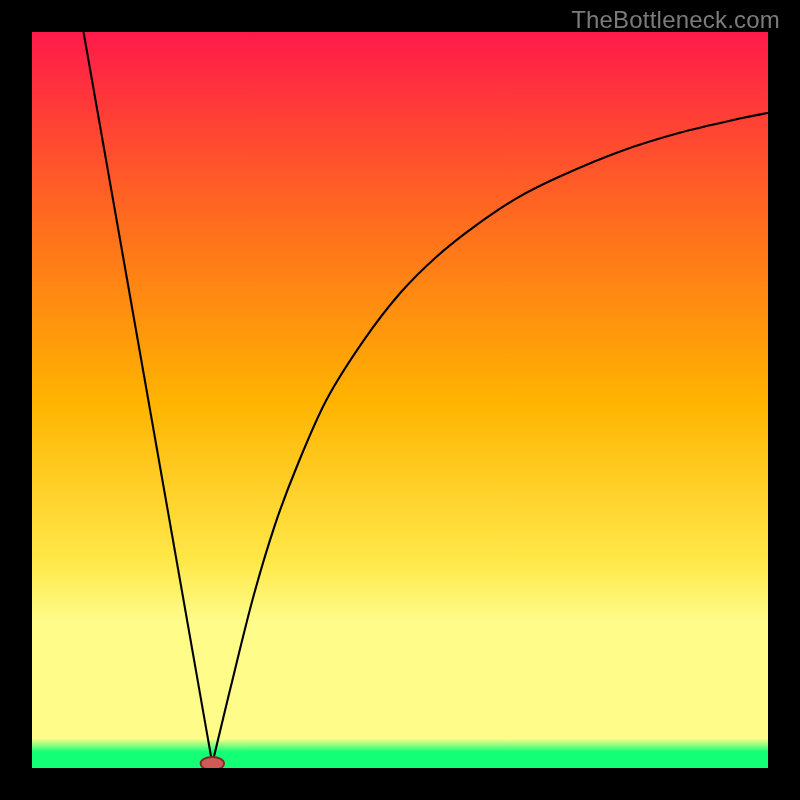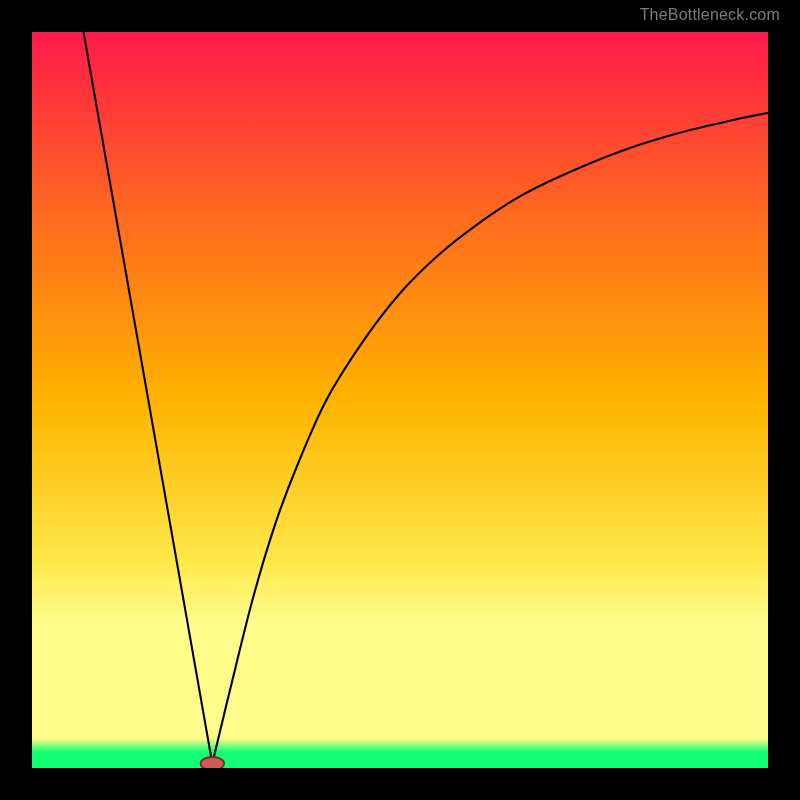--- a/index.html
+++ b/index.html
@@ -23,21 +23,21 @@
     top: 32px;
     width: 736px;
     height: 736px;
     box-sizing: border-box;
   }
   .watermark {
     position: absolute;
     top: 6px;
     right: 20px;
     color: #7b7b7b;
-    font-size: 16px;
+    font-size: 24px;
     font-weight: 500;
     letter-spacing: 0.2px;
     user-select: none;
   }
   svg {
     display: block;
   }
 </style>
 </head>
 <body>

